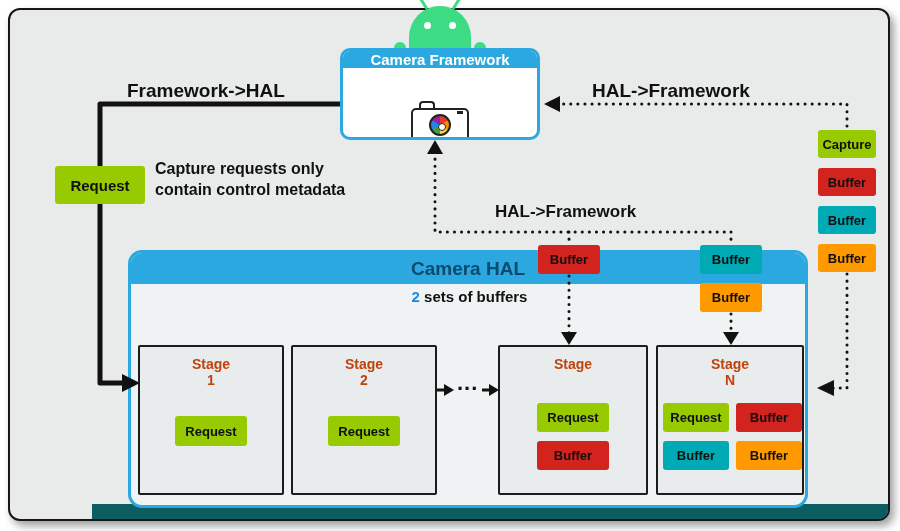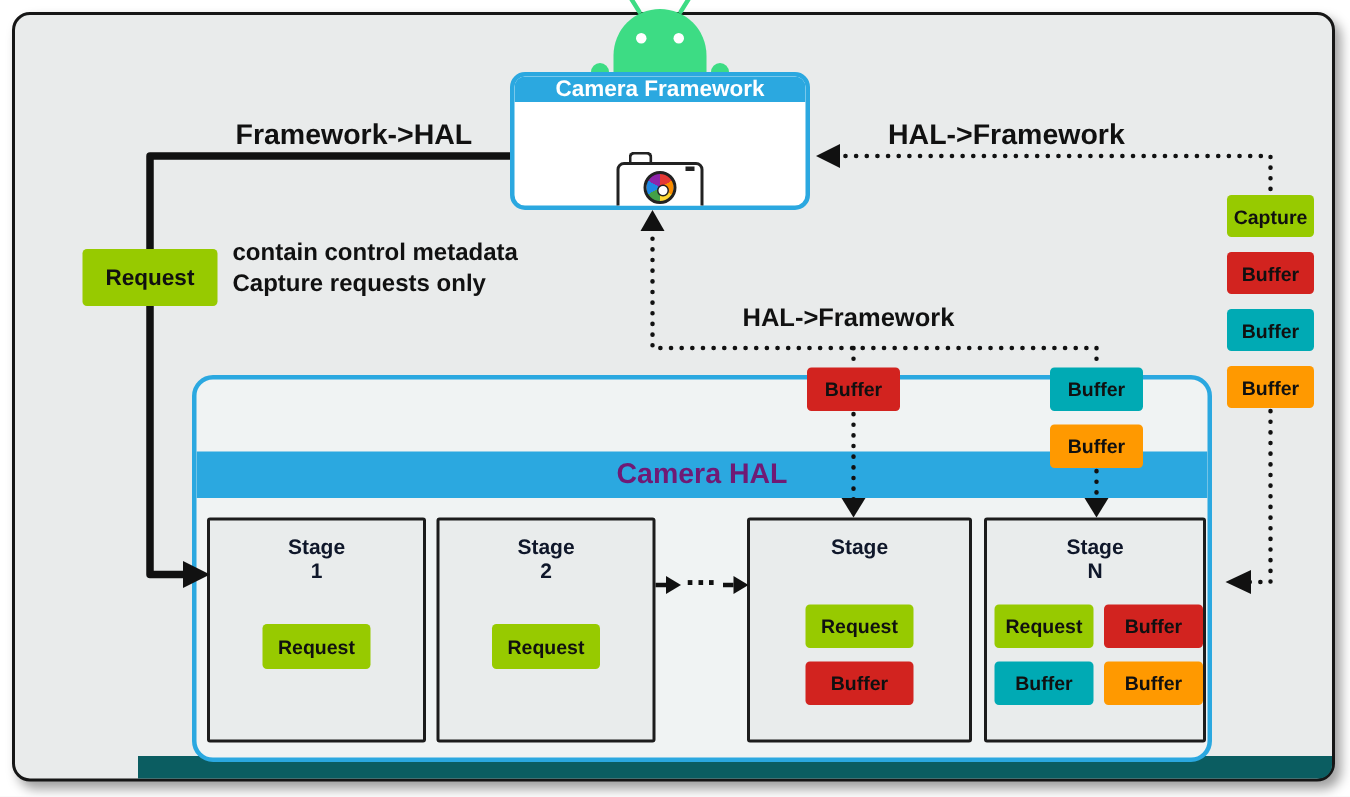--- a/index.html
+++ b/index.html
@@ -45,30 +45,30 @@
     border:2.5px solid #222; border-radius:5px; background:#fff; }
   .cam-lens { position:absolute; left:20px; top:14px; width:22px; height:22px; border-radius:50%;
     border:2px solid #222;
     background:conic-gradient(#e53935 0 60deg,#fb8c00 60deg 120deg,#fdd835 120deg 180deg,#43a047 180deg 240deg,#1e88e5 240deg 300deg,#8e24aa 300deg 360deg); }
   .cam-lens-core { position:absolute; left:7px; top:7px; width:8px; height:8px; border-radius:50%; background:#fff; border:1px solid #222; }
   .cam-btn { position:absolute; right:8px; top:11px; width:6px; height:3px; background:#222; }
 
   
   .hal-box { left:128px; top:250px; width:680px; height:258px; background:#f0f3f3;
     border:3px solid #2ba8e0; border-radius:14px; z-index:1; overflow:hidden; }
-  .hal-head { height:31px; background:#2ba8e0; color:#701a75; font-weight:bold; font-size:19px;
-    display:flex; align-items:center; justify-content:center;margin-top:48px; }
+  .hal-head { height:31px; background:#2ba8e0; color:#0c4a6e; font-weight:bold; font-size:19px;
+    display:flex; align-items:center; justify-content:center; }
 
   .hal-note { left:372px; top:287px; width:195px; text-align:center; font-weight:bold;
     font-size:15px; line-height:19px; color:#111; z-index:3; }
   .hal-note .hl { color:#1e88e5; }
 
   
   .stage { position:absolute; background:#e9ecec; border:2px solid #1c1c1c; border-radius:2px; z-index:2; }
-  .stage-title { padding-top:9px; text-align:center; font-weight:bold; font-size:14px; line-height:16px; color:#0f172a; }
+  .stage-title { padding-top:9px; text-align:center; font-weight:bold; font-size:14px; line-height:16px; color:#c2410c; }
 
   
   .chip { position:absolute; display:flex; align-items:center; justify-content:center;
     font-weight:bold; font-size:13px; color:#101010; border-radius:3px; z-index:5; }
   .c-green { background:#97ca00; }
   .c-red { background:#d2231f; }
   .c-teal { background:#00aab4; }
   .c-orange { background:#ff9900; }
 
   .lbl { position:absolute; font-weight:bold; color:#111; z-index:5; white-space:nowrap; }
@@ -100,44 +100,45 @@
       <div class="cam-notch"></div>
       <div class="cam-body"></div>
       <div class="cam-lens">
           <div class="cam-lens-core"></div>
         </div>
       <div class="cam-btn"></div>
     </div>
   </div>
 </div>
 
-<div class="lbl" style="left:127px; top:80px; font-size:19px;margin-left:30px;">Framework-&gt;HAL</div>
+<div class="lbl" style="left:127px; top:80px; font-size:19px;">Framework-&gt;HAL</div>
 <div class="lbl" style="left:592px; top:80px; font-size:19px;">HAL-&gt;Framework</div>
 <div class="lbl" style="left:495px; top:202px; font-size:17px;">HAL-&gt;Framework</div>
 
 <div class="chip c-green" style="left:55px; top:166px; width:90px; height:38px; font-size:15px;">Request</div>
 <div class="lbl" style="left:155px; top:158px; font-size:16px; line-height:21px;">
+  <div>Capture requests only</div>
   <div>contain control metadata</div>
-  <div>Capture requests only</div>
 </div>
 
 <div class="chip c-red" style="left:538px; top:245px; width:62px; height:29px;">Buffer</div>
 <div class="chip c-teal" style="left:700px; top:245px; width:62px; height:29px;">Buffer</div>
 <div class="chip c-orange" style="left:700px; top:283px; width:62px; height:29px;">Buffer</div>
 
 <div class="chip c-green" style="left:818px; top:130px; width:58px; height:28px;">Capture</div>
 <div class="chip c-red" style="left:818px; top:168px; width:58px; height:28px;">Buffer</div>
 <div class="chip c-teal" style="left:818px; top:206px; width:58px; height:28px;">Buffer</div>
 <div class="chip c-orange" style="left:818px; top:244px; width:58px; height:28px;">Buffer</div>
 
 <div class="abs hal-box">
   <div class="hal-head">Camera HAL</div>
 </div>
 
 <div class="abs hal-note">
+  <div><span class="hl">2</span><span> sets of buffers</span></div>
 </div>
 
 <div class="stage" style="left:138px; top:345px; width:146px; height:150px;">
   <div class="stage-title">
     <div>Stage</div>
     <div>1</div>
   </div>
 </div>
 <div class="stage" style="left:291px; top:345px; width:146px; height:150px;">
   <div class="stage-title">

